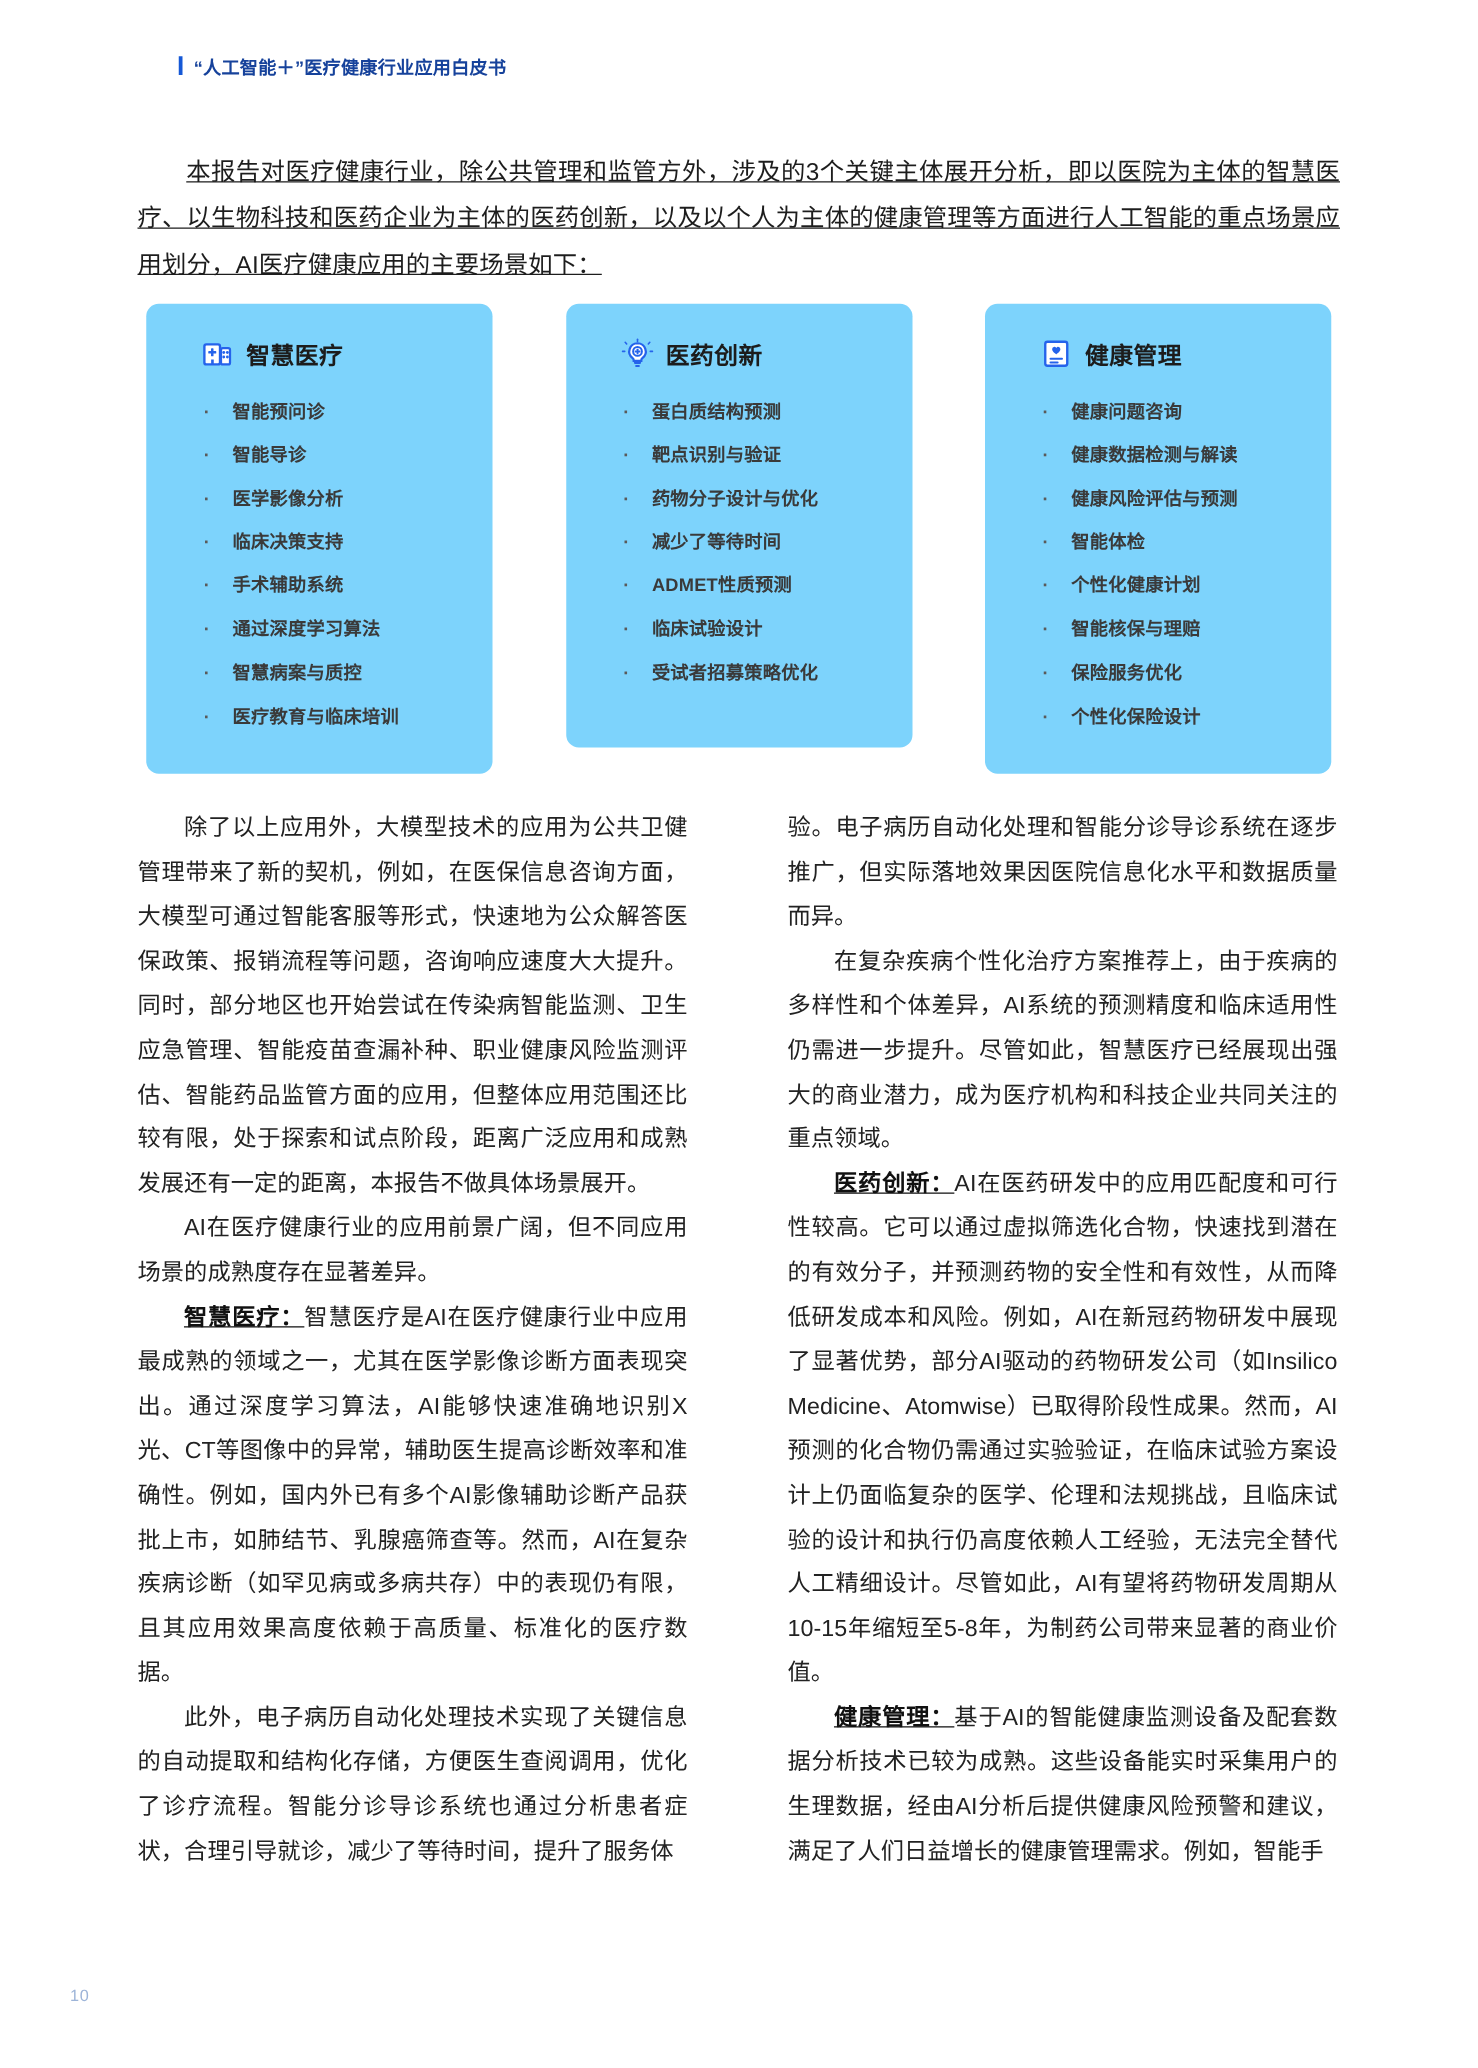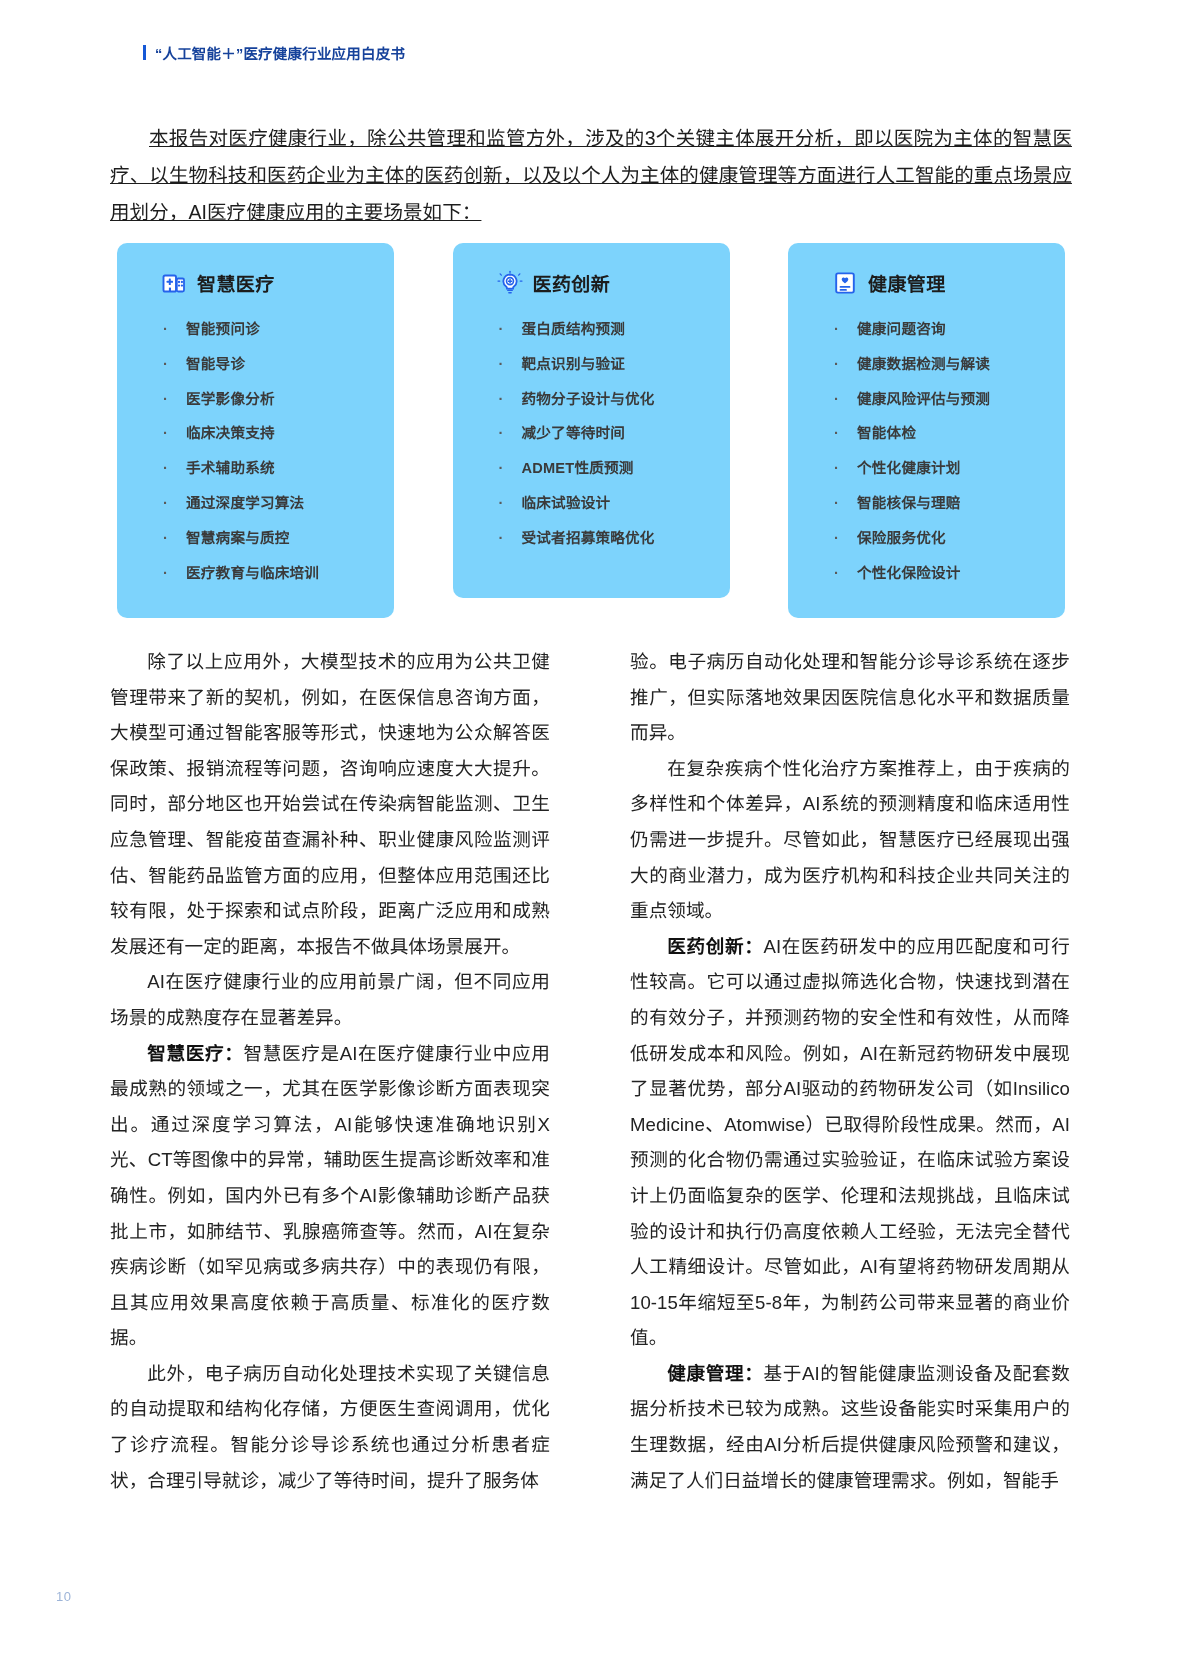--- a/index.html
+++ b/index.html
@@ -144,20 +144,21 @@
   }
   .col p.no-indent {
     text-indent: 0;
   }
   .col p + p {
     margin-top: 0;
   }
   .lead {
     font-weight: 700;
     color: #111111;
+    text-decoration: underline;
   }
 
   
   .page-number {
     position: absolute;
     left: 56px;
     bottom: 50px;
     font-size: 13px;
     color: #9db4d8;
     letter-spacing: 0.5px;

